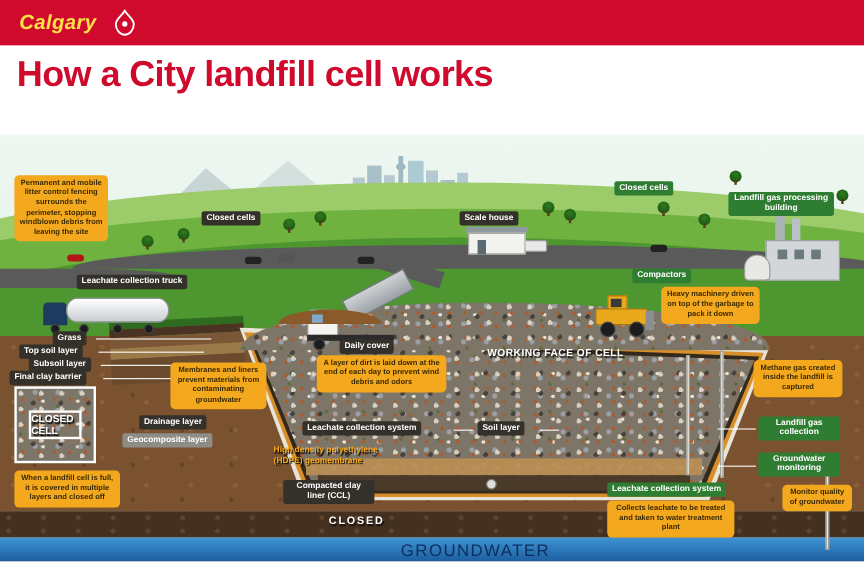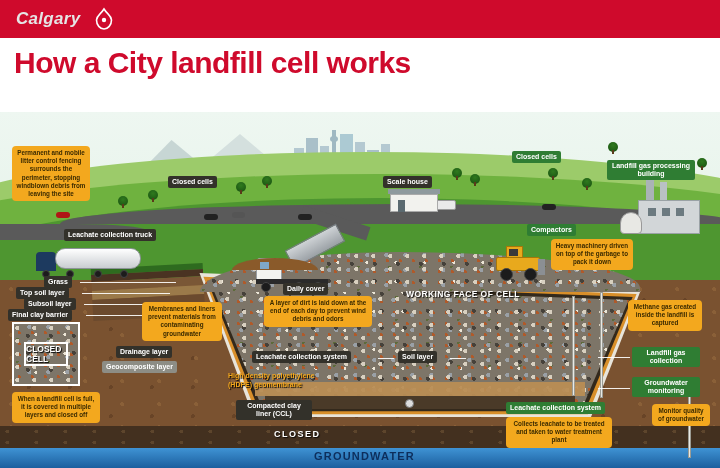--- a/index.html
+++ b/index.html
@@ -1,21 +1,21 @@
 <!DOCTYPE html>
 <html><head>
 <meta charset="utf-8">
 <style>
   * { margin:0; padding:0; box-sizing:border-box; }
   body { font-family:"Liberation Sans", sans-serif; background:#888; }
   .stage { position:relative; width:720px; height:468px; overflow:hidden; background:#fff; margin:0 auto; }
 
   
   .header-bar { position:absolute; left:0; top:0; width:720px; height:38px; background:#cf0a2c; display:flex; align-items:center; }
-  .brand { color:#e5e5e5; font-weight:bold; font-size:17px; font-style:italic; margin-left:16px; letter-spacing:.3px; }
+  .brand { color:#fde047; font-weight:bold; font-size:17px; font-style:italic; margin-left:16px; letter-spacing:.3px; }
   .emblem { margin-left:14px; }
   .title-band { position:absolute; left:0; top:38px; width:720px; height:74px; background:#fff; }
   .page-title { position:absolute; left:14px; top:8px; font-size:30px; font-weight:bold; color:#cf0a2c; letter-spacing:-.5px; }
   .subtitle { position:absolute; left:14px; top:50px; font-size:12.5px; font-weight:bold; color:#1b3f77; }
 
   
   .scene { position:absolute; left:0; top:112px; width:720px; height:356px; background:linear-gradient(#eef7f1,#d9ecdf); overflow:hidden; }
   .hill { position:absolute; border-radius:50%; }
   .mtn { position:absolute; background:#c7d6d4; }
   .citybld { position:absolute; background:#b4c9d1; }
@@ -213,21 +213,21 @@
 
   <div class="ldark" style="left:116px;top:346px">Drainage layer</div>
   <div class="lgray" style="left:102px;top:361px">Geocomposite layer</div>
   <div style="position:absolute;left:228px;top:372px;width:94px;color:#f5a81c;font-size:7px;font-weight:bold;line-height:1.25;text-shadow:1px 1px 1px #000;z-index:30">High density polyethylene (HDPE) geomembrane</div>
   <div class="ldark wrap" style="left:236px;top:400px;width:76px;white-space:normal">Compacted clay liner (CCL)</div>
 
   <div class="ldark" style="left:252px;top:351px">Leachate collection system</div>
   <div class="ldark" style="left:398px;top:351px">Soil layer</div>
 
   <div class="bigtext" style="left:274px;top:429px;font-size:9px;letter-spacing:1.5px">CLOSED</div>
-  <div style="position:absolute;left:314px;top:450px;color:#0d2e5c;font-size:11px;font-weight:bold;letter-spacing:1.2px;z-index:30">GROUNDWATER</div>
+  <div style="position:absolute;left:334px;top:450px;color:#0d2e5c;font-size:14px;font-weight:normal;letter-spacing:1.2px;z-index:30">GROUNDWATER</div>
 
   <div class="corange" style="left:628px;top:300px;width:74px">Methane gas created inside the landfill is captured</div>
   <div class="lgreen wrap" style="left:632px;top:347px;width:68px;white-space:normal">Landfill gas collection</div>
   <div class="lgreen wrap" style="left:632px;top:377px;width:68px;white-space:normal">Groundwater monitoring</div>
   <div class="lgreen" style="left:506px;top:402px">Leachate collection system</div>
   <div class="corange" style="left:506px;top:417px;width:106px">Collects leachate to be treated and taken to water treatment plant</div>
   <div class="corange" style="left:652px;top:404px;width:58px">Monitor quality of groundwater</div>
 
 </div>
 

